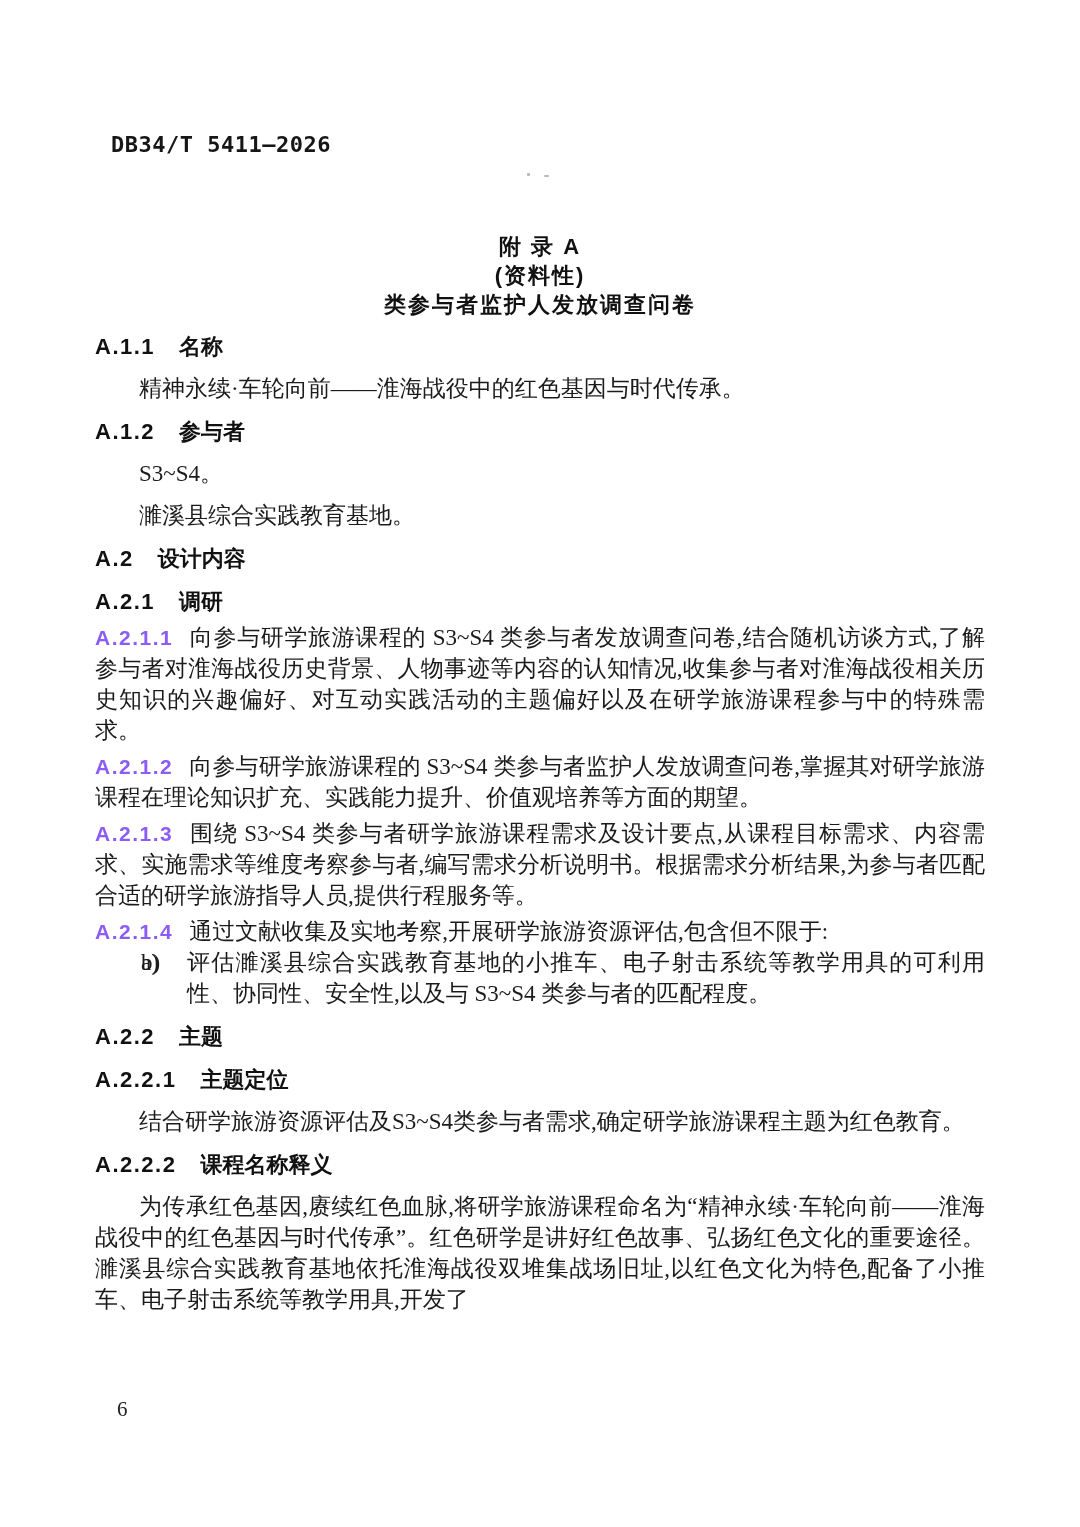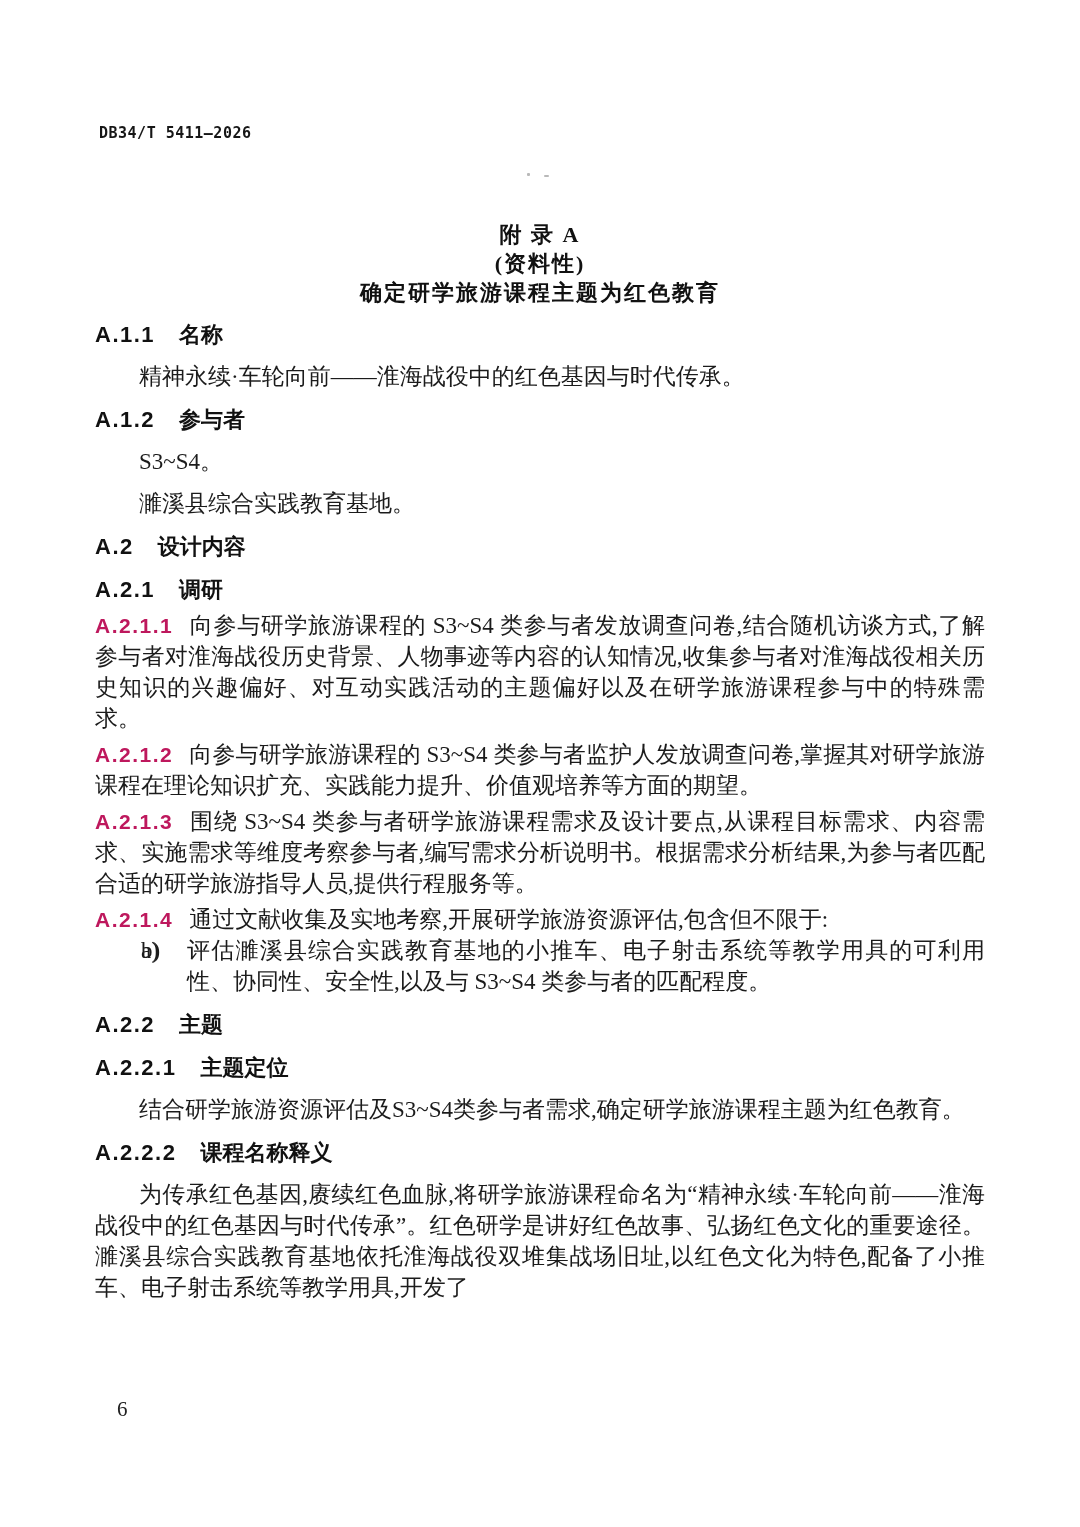--- a/index.html
+++ b/index.html
@@ -10,34 +10,34 @@
     color:#1b1b1b;
     overflow:hidden;
     font-family:"Liberation Serif", serif;
   }
   .content{
     position:absolute;
     left:95px;top:0;
     width:890px;
   }
   .doc-code{
-    margin:4px;
+    margin:16px;
     padding-top:116px;
     font-family:"DejaVu Sans Mono", monospace;
     font-weight:bold;
-    font-size:15px;
+    font-size:22px;
     line-height:26px;
     letter-spacing:.5px;
     color:#161616;
   }
   .appendix-title{
     margin-top:74px;
     margin-bottom:10px;
     text-align:center;
-    font-family:Liberation Serif, serif;
+    font-family:Liberation Sans, sans-serif;
     font-weight:bold;
     color:#111;
   }
   .appendix-title .t-line{
     display:block;
     font-size:22px;
     line-height:29px;
     letter-spacing:2px;
   }
   .sec-h{
@@ -65,21 +65,21 @@
   }
   .body-p.np{
     margin-top:5px;
   }
   .np-num{
     font-family:"Liberation Sans", sans-serif;
     font-weight:bold;
     font-size:21px;
     letter-spacing:1.5px;
     margin-right:16px;
-    color:#be185d;
+    color:#8b5cf6;
   }
   .list{margin:0;}
   .li{
     position:relative;
     padding-left:92px;
     font-size:23px;
     line-height:31px;
     text-align:justify;
   }
   .li .marker{
@@ -108,21 +108,21 @@
 <div class="page">
   <div class="speck s1"></div>
   <div class="speck s2"></div>
 
   <div class="content">
     <p class="doc-code">DB34/T 5411—2026</p>
 
     <div class="appendix-title">
       <span class="t-line">附 录 A</span>
       <span class="t-line">(资料性)</span>
-      <span class="t-line">确定研学旅游课程主题为红色教育</span>
+      <span class="t-line">类参与者监护人发放调查问卷</span>
     </div>
 
     <div>
         <div class="sec-h"><span class="num">A.1.1</span><span class="ttl">名称</span></div>
         <p class="body-p indent">精神永续·车轮向前——淮海战役中的红色基因与时代传承。</p>
         <div class="sec-h"><span class="num">A.1.2</span><span class="ttl">参与者</span></div>
         <p class="body-p indent">S3~S4。</p>
         <p class="body-p indent">濉溪县综合实践教育基地。</p>
         <div class="sec-h"><span class="num">A.2</span><span class="ttl">设计内容</span></div>
         <div class="sec-h"><span class="num">A.2.1</span><span class="ttl">调研</span></div>

